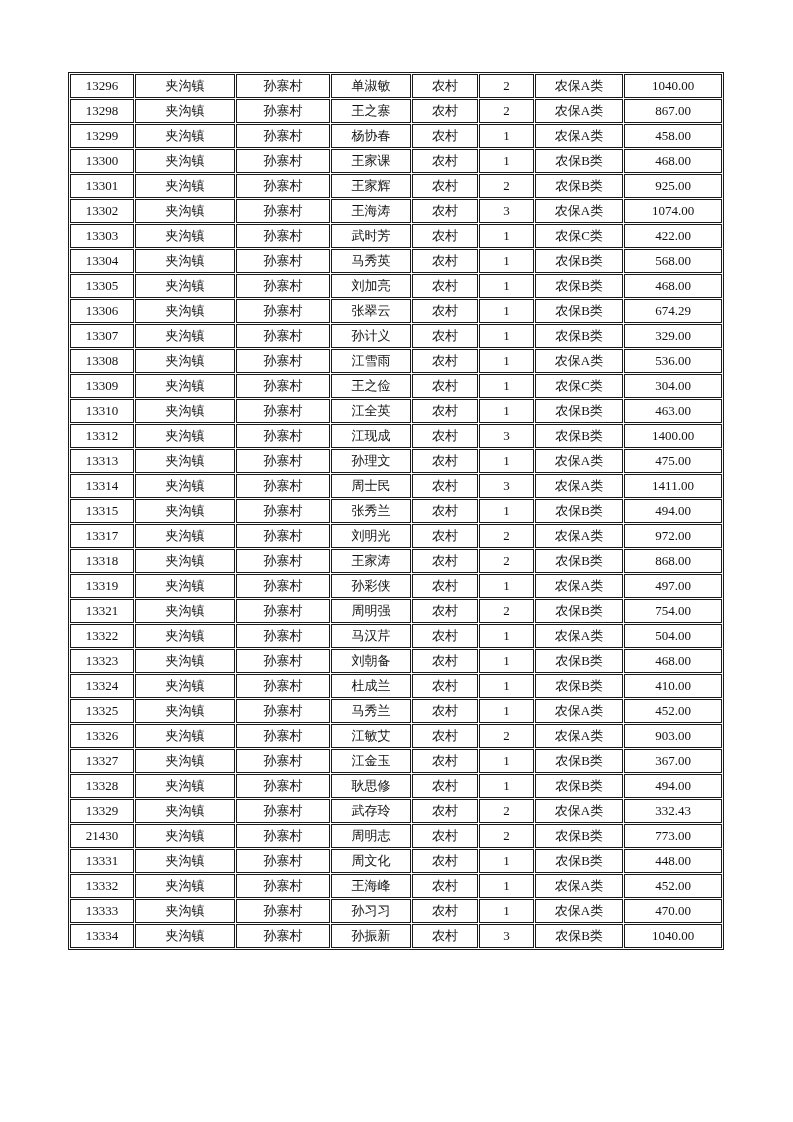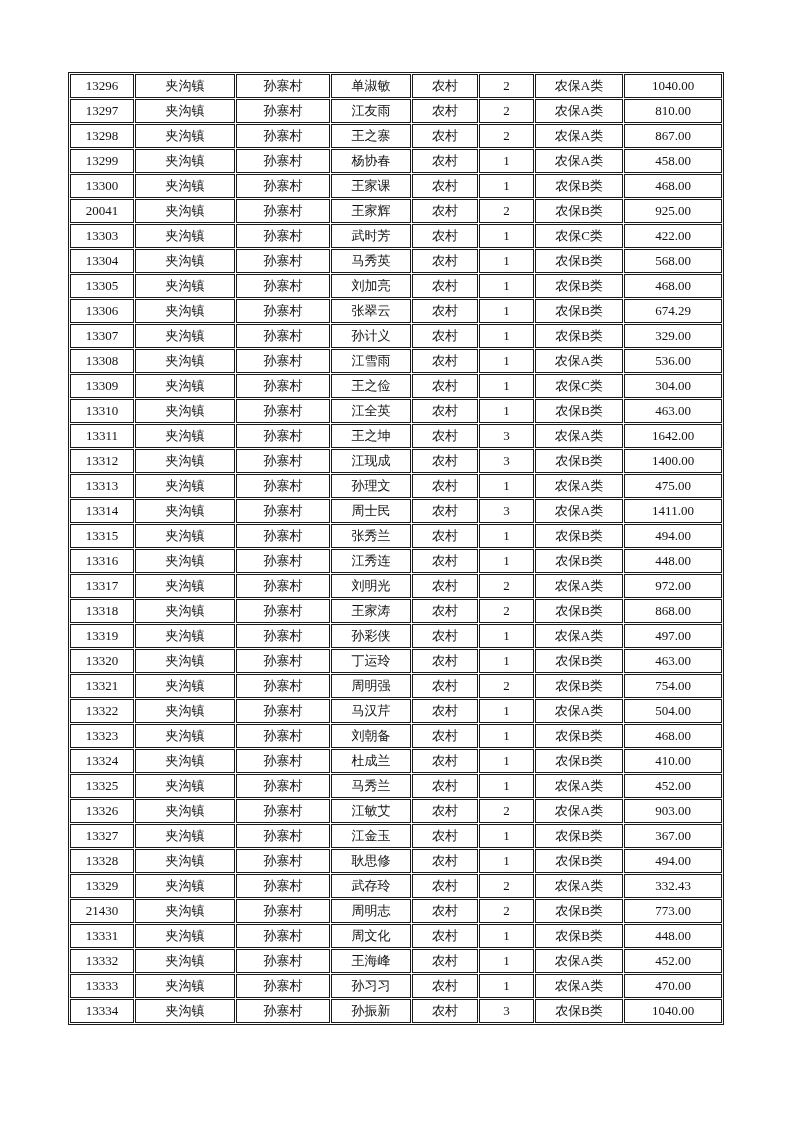--- a/index.html
+++ b/index.html
@@ -61,30 +61,20 @@
           <td>13296</td>
           <td>夹沟镇</td>
           <td>孙寨村</td>
           <td>单淑敏</td>
           <td>农村</td>
           <td>2</td>
           <td>农保A类</td>
           <td>1040.00</td>
         </tr>
         <tr>
-          <td>13297</td>
-          <td>夹沟镇</td>
-          <td>孙寨村</td>
-          <td>江友雨</td>
-          <td>农村</td>
-          <td>2</td>
-          <td>农保A类</td>
-          <td>810.00</td>
-        </tr>
-        <tr>
           <td>13298</td>
           <td>夹沟镇</td>
           <td>孙寨村</td>
           <td>王之寨</td>
           <td>农村</td>
           <td>2</td>
           <td>农保A类</td>
           <td>867.00</td>
         </tr>
         <tr>
@@ -101,28 +91,38 @@
           <td>13300</td>
           <td>夹沟镇</td>
           <td>孙寨村</td>
           <td>王家课</td>
           <td>农村</td>
           <td>1</td>
           <td>农保B类</td>
           <td>468.00</td>
         </tr>
         <tr>
-          <td>20041</td>
+          <td>13301</td>
           <td>夹沟镇</td>
           <td>孙寨村</td>
           <td>王家辉</td>
           <td>农村</td>
           <td>2</td>
           <td>农保B类</td>
           <td>925.00</td>
+        </tr>
+        <tr>
+          <td>13302</td>
+          <td>夹沟镇</td>
+          <td>孙寨村</td>
+          <td>王海涛</td>
+          <td>农村</td>
+          <td>3</td>
+          <td>农保A类</td>
+          <td>1074.00</td>
         </tr>
         <tr>
           <td>13303</td>
           <td>夹沟镇</td>
           <td>孙寨村</td>
           <td>武时芳</td>
           <td>农村</td>
           <td>1</td>
           <td>农保C类</td>
           <td>422.00</td>
@@ -191,80 +191,60 @@
           <td>13310</td>
           <td>夹沟镇</td>
           <td>孙寨村</td>
           <td>江全英</td>
           <td>农村</td>
           <td>1</td>
           <td>农保B类</td>
           <td>463.00</td>
         </tr>
         <tr>
-          <td>13311</td>
-          <td>夹沟镇</td>
-          <td>孙寨村</td>
-          <td>王之坤</td>
+          <td>13312</td>
+          <td>夹沟镇</td>
+          <td>孙寨村</td>
+          <td>江现成</td>
           <td>农村</td>
           <td>3</td>
-          <td>农保A类</td>
-          <td>1642.00</td>
-        </tr>
-        <tr>
-          <td>13312</td>
-          <td>夹沟镇</td>
-          <td>孙寨村</td>
-          <td>江现成</td>
+          <td>农保B类</td>
+          <td>1400.00</td>
+        </tr>
+        <tr>
+          <td>13313</td>
+          <td>夹沟镇</td>
+          <td>孙寨村</td>
+          <td>孙理文</td>
+          <td>农村</td>
+          <td>1</td>
+          <td>农保A类</td>
+          <td>475.00</td>
+        </tr>
+        <tr>
+          <td>13314</td>
+          <td>夹沟镇</td>
+          <td>孙寨村</td>
+          <td>周士民</td>
           <td>农村</td>
           <td>3</td>
-          <td>农保B类</td>
-          <td>1400.00</td>
-        </tr>
-        <tr>
-          <td>13313</td>
-          <td>夹沟镇</td>
-          <td>孙寨村</td>
-          <td>孙理文</td>
-          <td>农村</td>
-          <td>1</td>
-          <td>农保A类</td>
-          <td>475.00</td>
-        </tr>
-        <tr>
-          <td>13314</td>
-          <td>夹沟镇</td>
-          <td>孙寨村</td>
-          <td>周士民</td>
-          <td>农村</td>
-          <td>3</td>
           <td>农保A类</td>
           <td>1411.00</td>
         </tr>
         <tr>
           <td>13315</td>
           <td>夹沟镇</td>
           <td>孙寨村</td>
           <td>张秀兰</td>
           <td>农村</td>
           <td>1</td>
           <td>农保B类</td>
           <td>494.00</td>
         </tr>
         <tr>
-          <td>13316</td>
-          <td>夹沟镇</td>
-          <td>孙寨村</td>
-          <td>江秀连</td>
-          <td>农村</td>
-          <td>1</td>
-          <td>农保B类</td>
-          <td>448.00</td>
-        </tr>
-        <tr>
           <td>13317</td>
           <td>夹沟镇</td>
           <td>孙寨村</td>
           <td>刘明光</td>
           <td>农村</td>
           <td>2</td>
           <td>农保A类</td>
           <td>972.00</td>
         </tr>
         <tr>
@@ -279,30 +259,20 @@
         </tr>
         <tr>
           <td>13319</td>
           <td>夹沟镇</td>
           <td>孙寨村</td>
           <td>孙彩侠</td>
           <td>农村</td>
           <td>1</td>
           <td>农保A类</td>
           <td>497.00</td>
-        </tr>
-        <tr>
-          <td>13320</td>
-          <td>夹沟镇</td>
-          <td>孙寨村</td>
-          <td>丁运玲</td>
-          <td>农村</td>
-          <td>1</td>
-          <td>农保B类</td>
-          <td>463.00</td>
         </tr>
         <tr>
           <td>13321</td>
           <td>夹沟镇</td>
           <td>孙寨村</td>
           <td>周明强</td>
           <td>农村</td>
           <td>2</td>
           <td>农保B类</td>
           <td>754.00</td>

